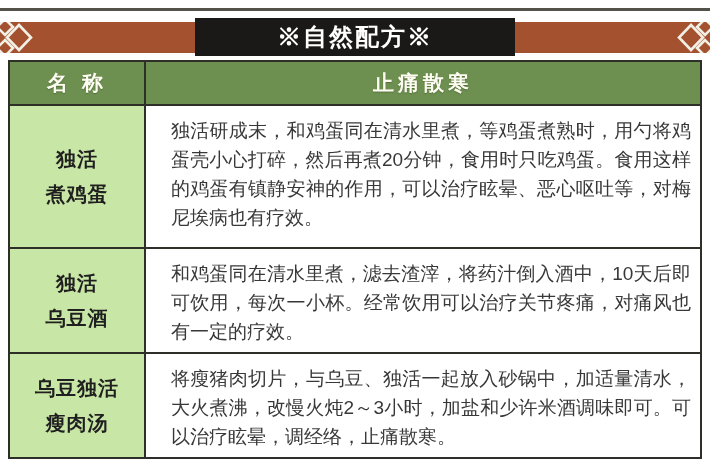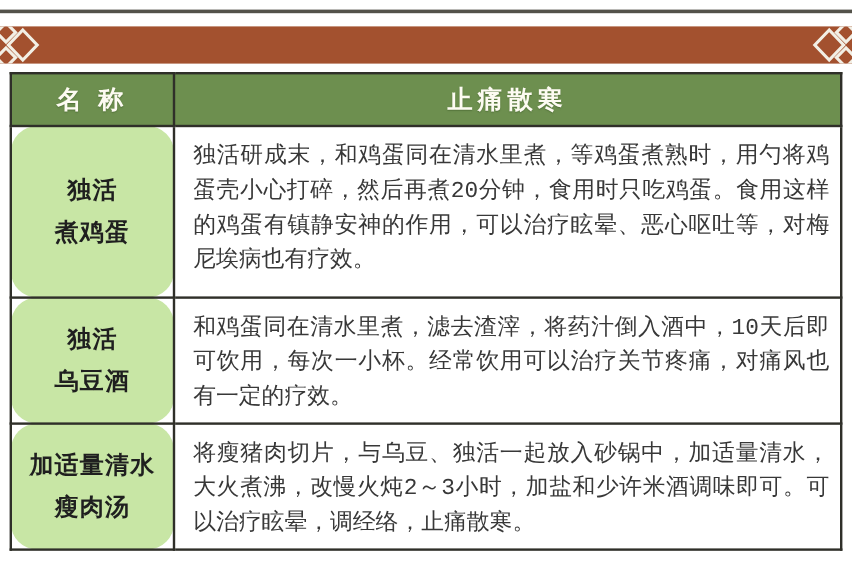--- a/index.html
+++ b/index.html
@@ -67,28 +67,27 @@
   }
   col.name-col { width: 136px; }
   td.name-cell {
     background: #c8e6a5;
     text-align: center;
     vertical-align: middle;
     font-weight: 700;
     font-size: 20px;
     color: #1f1f1f;
     letter-spacing: 1px;
-    border-radius: 22px;
   }
   td.name-cell .name-line { display: block; line-height: 35px; }
   td.method-cell {
     background: #ffffff;
     vertical-align: top;
-    padding: 10px 9px 6px 15px;
-    font-family: Liberation Mono, monospace;
+    padding: 10px 9px 6px 25px;
+    font-family: Liberation Sans, sans-serif;
     font-size: 19px;
     line-height: 29px;
     color: #383838;
     text-align: justify;
     margin-left: 17px;
   }
   tr.row-1 { height: 143px; }
   tr.row-2 { height: 103px; }
   tr.row-3 { height: 104px; }
 </style>
@@ -114,20 +113,23 @@
   <div class="deco deco-right">
     <svg width="36" height="31" viewBox="0 0 36 31">
       <g stroke="#f2efe5" stroke-width="2.6" fill="none">
         <path d="M 19 3 L 31 15.5 L 19 28 L 7 15.5 Z"></path>
         <path d="M 5 -3 L 13 5 L 5 13 L -3 5 Z"></path>
         <path d="M 5 18 L 13 26 L 5 34 L -3 26 Z"></path>
       </g>
     </svg>
   </div>
 
+  <div class="title-box">
+    <span class="page-title">※自然配方※</span>
+  </div>
 
   <table class="recipe-table">
     <colgroup>
       <col class="name-col">
       <col>
     </colgroup>
     <thead>
       <tr>
         <th class="header-cell">名 称</th>
         <th class="header-cell">止痛散寒</th>
@@ -143,21 +145,21 @@
       </tr>
       <tr class="row-2">
         <td class="name-cell">
           <span class="name-line">独活</span>
           <span class="name-line">乌豆酒</span>
         </td>
         <td class="method-cell">和鸡蛋同在清水里煮，滤去渣滓，将药汁倒入酒中，10天后即可饮用，每次一小杯。经常饮用可以治疗关节疼痛，对痛风也有一定的疗效。</td>
       </tr>
       <tr class="row-3">
         <td class="name-cell">
-          <span class="name-line">加适量清水</span>
+          <span class="name-line">乌豆独活</span>
           <span class="name-line">瘦肉汤</span>
         </td>
         <td class="method-cell">将瘦猪肉切片，与乌豆、独活一起放入砂锅中，加适量清水，大火煮沸，改慢火炖2～3小时，加盐和少许米酒调味即可。可以治疗眩晕，调经络，止痛散寒。</td>
       </tr>
     </tbody>
   </table>
 
 </div>
 
 </body></html>

